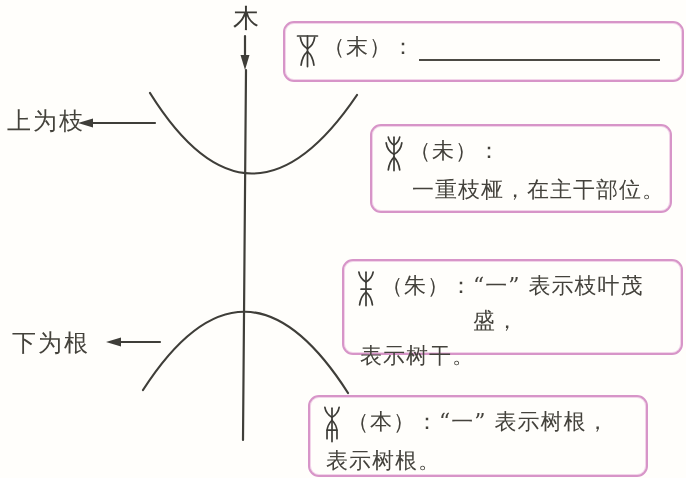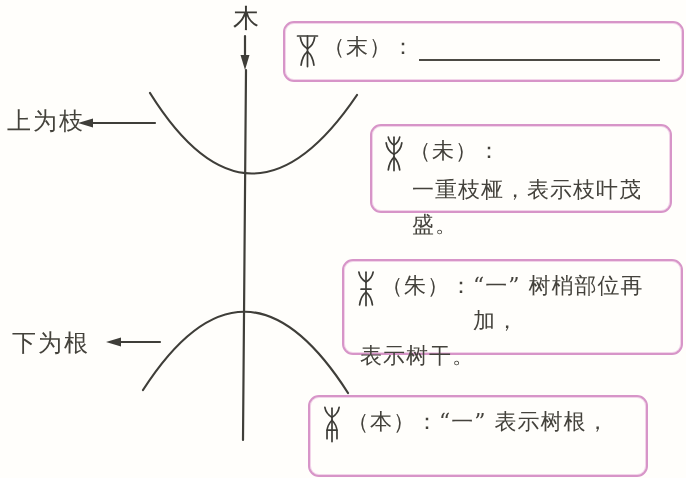--- a/index.html
+++ b/index.html
@@ -95,47 +95,48 @@
         <path d="M18 3 V50"></path>
         <path d="M18 14 C14 12 11 8 10 3"></path>
           <path d="M18 14 C22 12 25 8 26 3"></path>
         <path d="M18 27 C12 24 8 19 7 11"></path>
           <path d="M18 27 C24 24 28 19 29 11"></path>
         <path d="M18 31 C14 35 11 41 10 49"></path>
           <path d="M18 31 C22 35 25 41 26 49"></path>
       </svg>
       <span class="head">（未）：</span>
     </div>
-    <div class="line2">一重枝桠，表示枝叶茂盛。</div>
+    <div class="line2">一重枝桠，在主干部位。</div>
   </div>
 
   <div class="note-box box3">
     <div class="line1">
       <svg class="seal" width="26" height="37" viewBox="0 0 36 52">
         <path d="M18 3 V50"></path>
         <path d="M18 17 C13 14 9 9 8 3"></path>
           <path d="M18 17 C23 14 27 9 28 3"></path>
         <path d="M11 27 H25"></path>
         <path d="M18 31 C13 35 10 41 9 49"></path>
           <path d="M18 31 C23 35 26 41 27 49"></path>
       </svg>
       <span class="head">（朱）：</span>
-      <span>“一” 树梢部位再加，</span>
+      <span>“一” 表示枝叶茂盛，</span>
     </div>
     <div class="line2">表示树干。</div>
   </div>
 
   <div class="note-box box4">
     <div class="line1">
       <svg class="seal" width="26" height="37" viewBox="0 0 36 52">
         <path d="M18 3 V50"></path>
         <path d="M18 16 C13 13 9 8 8 2"></path>
           <path d="M18 16 C23 13 27 8 28 2"></path>
         <path d="M18 20 C14 24 11 28 11 36 L11 46"></path>
           <path d="M18 20 C22 24 25 28 25 36 L25 46"></path>
         <path d="M11 34 H25"></path>
       </svg>
       <span class="head">（本）：</span>
       <span>“一” 表示树根，</span>
     </div>
+    <div class="line2">表示树根。</div>
   </div>
 
 </div>
 
 </body></html>

